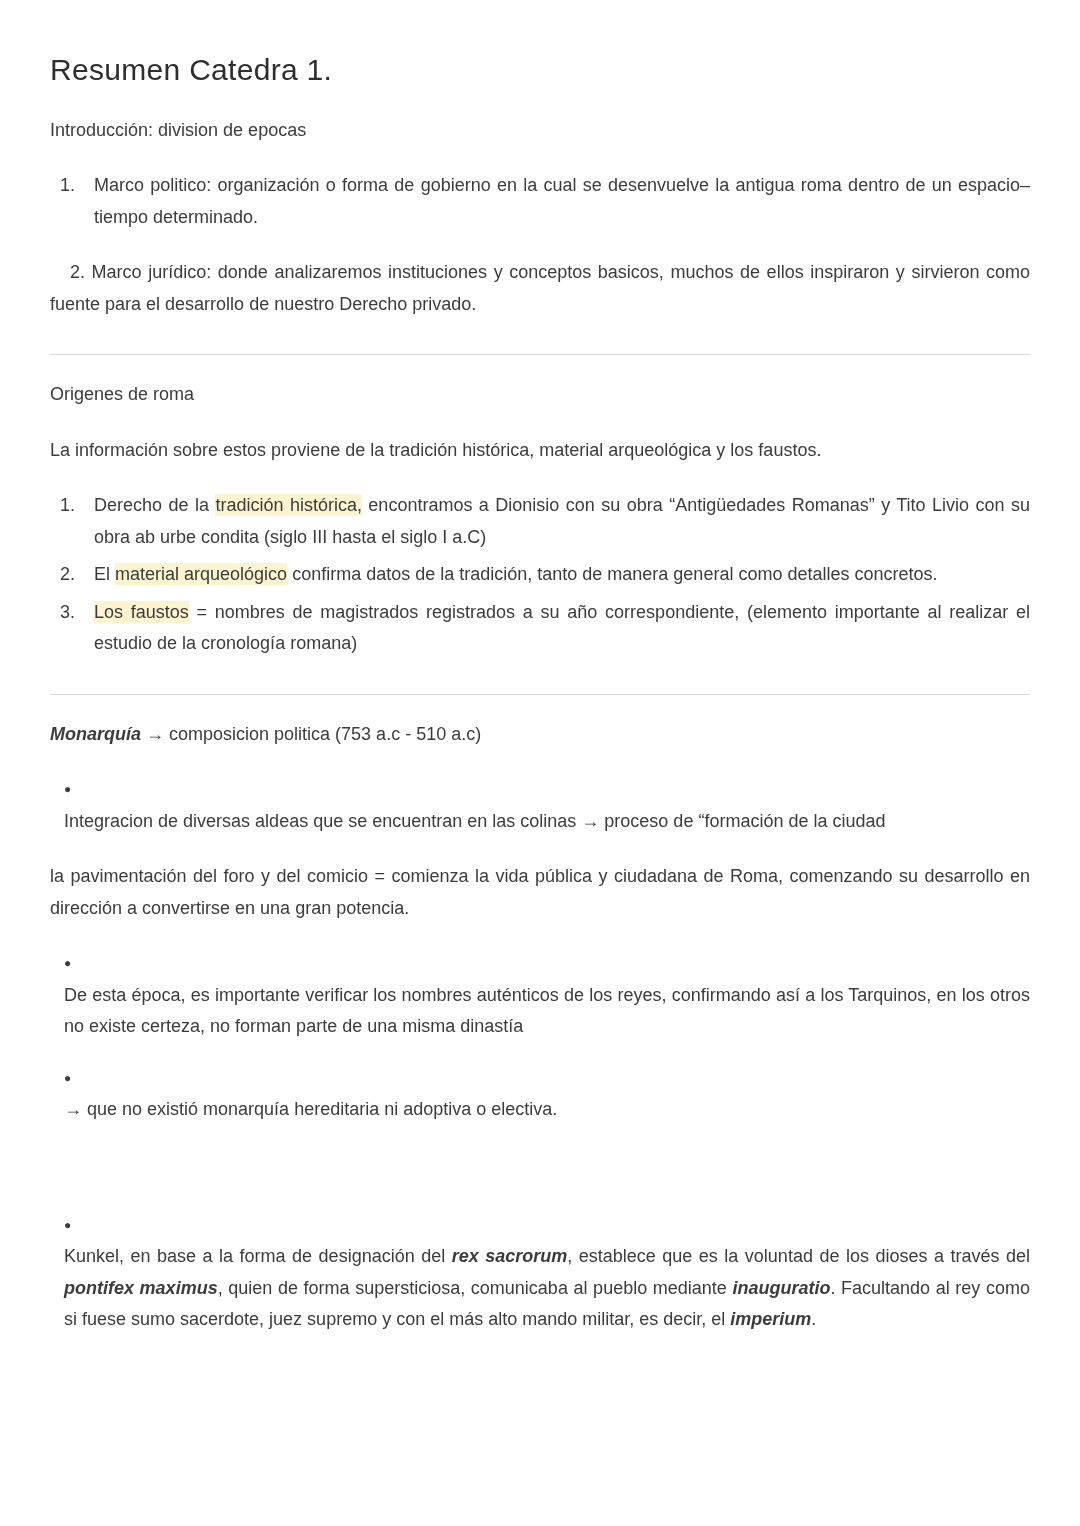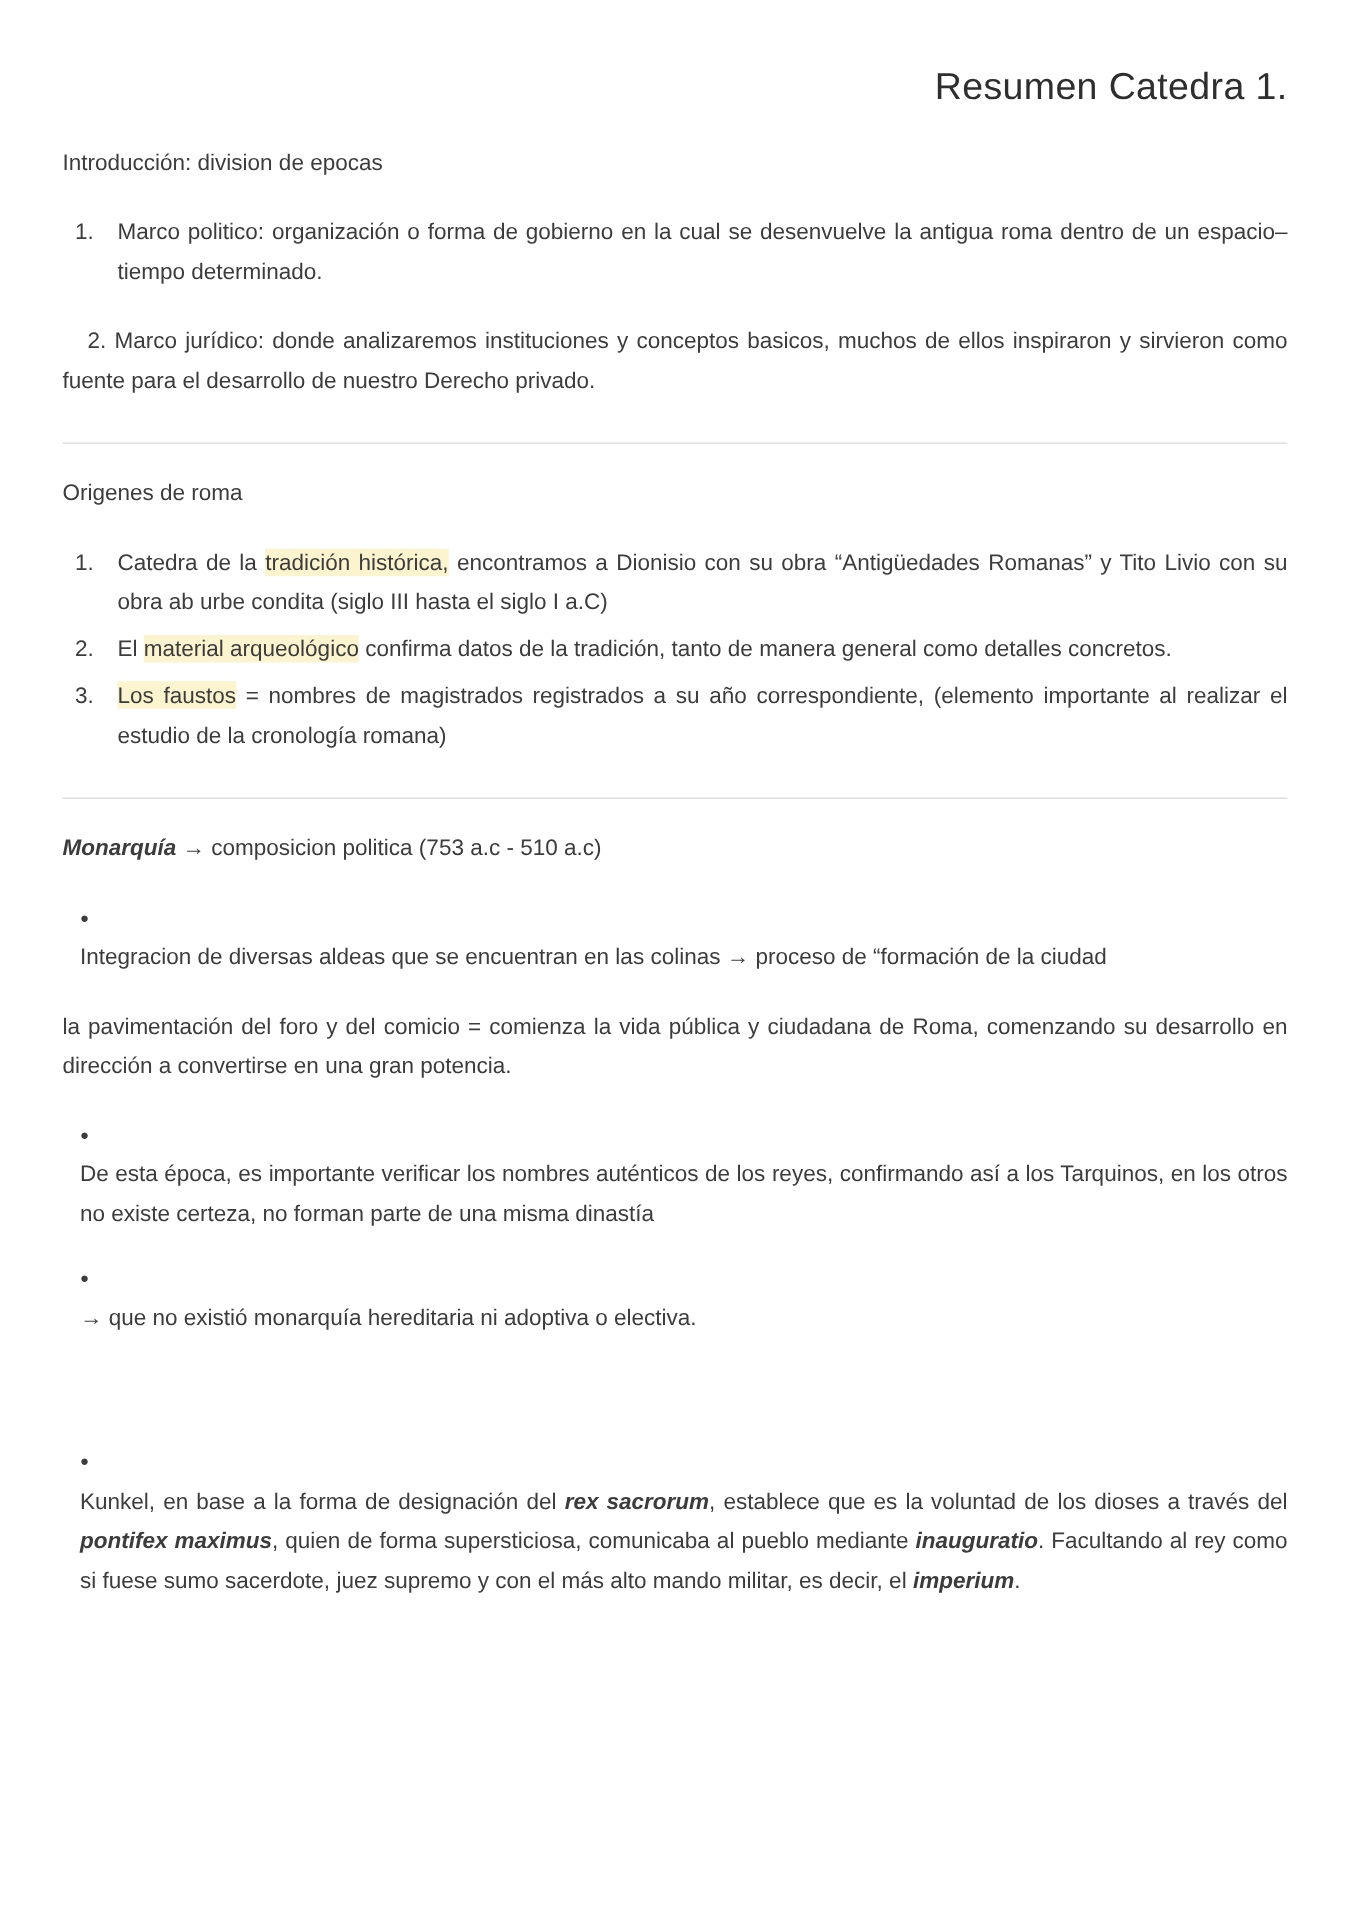--- a/index.html
+++ b/index.html
@@ -23,21 +23,21 @@
     background:#ffffff;
   }
   .block{
     font-size:18px;
     line-height:1.75;
     text-align:justify;
     margin-top:24px;
   }
   .block.title{
     margin-top:0;
-    text-align:right;
+    text-align:left;
     font-size:30px;
     line-height:1.35;
     font-weight:500;
     color:#2e2e2e;
     letter-spacing:0.3px;
   }
   .block.heading-center{
   }
   .block.arrow-paragraph{ text-indent:10px; }
   .block.paragraph-indent{ text-indent:20px; }
@@ -65,23 +65,24 @@
 <main class="page" id="doc">
     <div class="block title"><span class="seg">Resumen Catedra 1.</span></div>
     <div class="block paragraph"><span class="seg">Introducción: division de epocas</span></div>
     <div class="block olitem">
       <span class="marker">1.</span>
       <span class="body"><span class="seg">Marco politico: organización o forma de gobierno en la cual se desenvuelve la antigua roma dentro de un espacio–tiempo determinado.</span></span>
     </div>
     <div class="block paragraph-indent"><span class="seg">2. Marco jurídico: donde analizaremos instituciones y conceptos basicos, muchos de ellos inspiraron y sirvieron como fuente para el desarrollo de nuestro Derecho privado.</span></div>
     <div class="block divider"></div>
     <div class="block heading-center"><span class="seg">Origenes de roma</span></div>
+    <div class="block paragraph"><span class="seg">La información sobre estos proviene de la tradición histórica, material arqueológica y los faustos.</span></div>
     <div class="block olitem">
       <span class="marker">1.</span>
-      <span class="body"><span class="seg">Catedra de la </span><span class="seg hl">tradición histórica,</span><span class="seg"> encontramos a Dionisio con su obra “Antigüedades Romanas” y Tito Livio con su obra ab urbe condita (siglo III hasta el siglo I a.C)</span></span>
+      <span class="body"><span class="seg">Derecho de la </span><span class="seg hl">tradición histórica,</span><span class="seg"> encontramos a Dionisio con su obra “Antigüedades Romanas” y Tito Livio con su obra ab urbe condita (siglo III hasta el siglo I a.C)</span></span>
     </div>
     <div class="block olitem">
       <span class="marker">2.</span>
       <span class="body"><span class="seg">El </span><span class="seg hl">material arqueológico</span><span class="seg"> confirma datos de la tradición, tanto de manera general como detalles concretos.</span></span>
     </div>
     <div class="block olitem">
       <span class="marker">3.</span>
       <span class="body"><span class="seg hl">Los faustos</span><span class="seg"> = nombres de magistrados registrados a su año correspondiente, (elemento importante al realizar el estudio de la cronología romana)</span></span>
     </div>
     <div class="block divider"></div>

